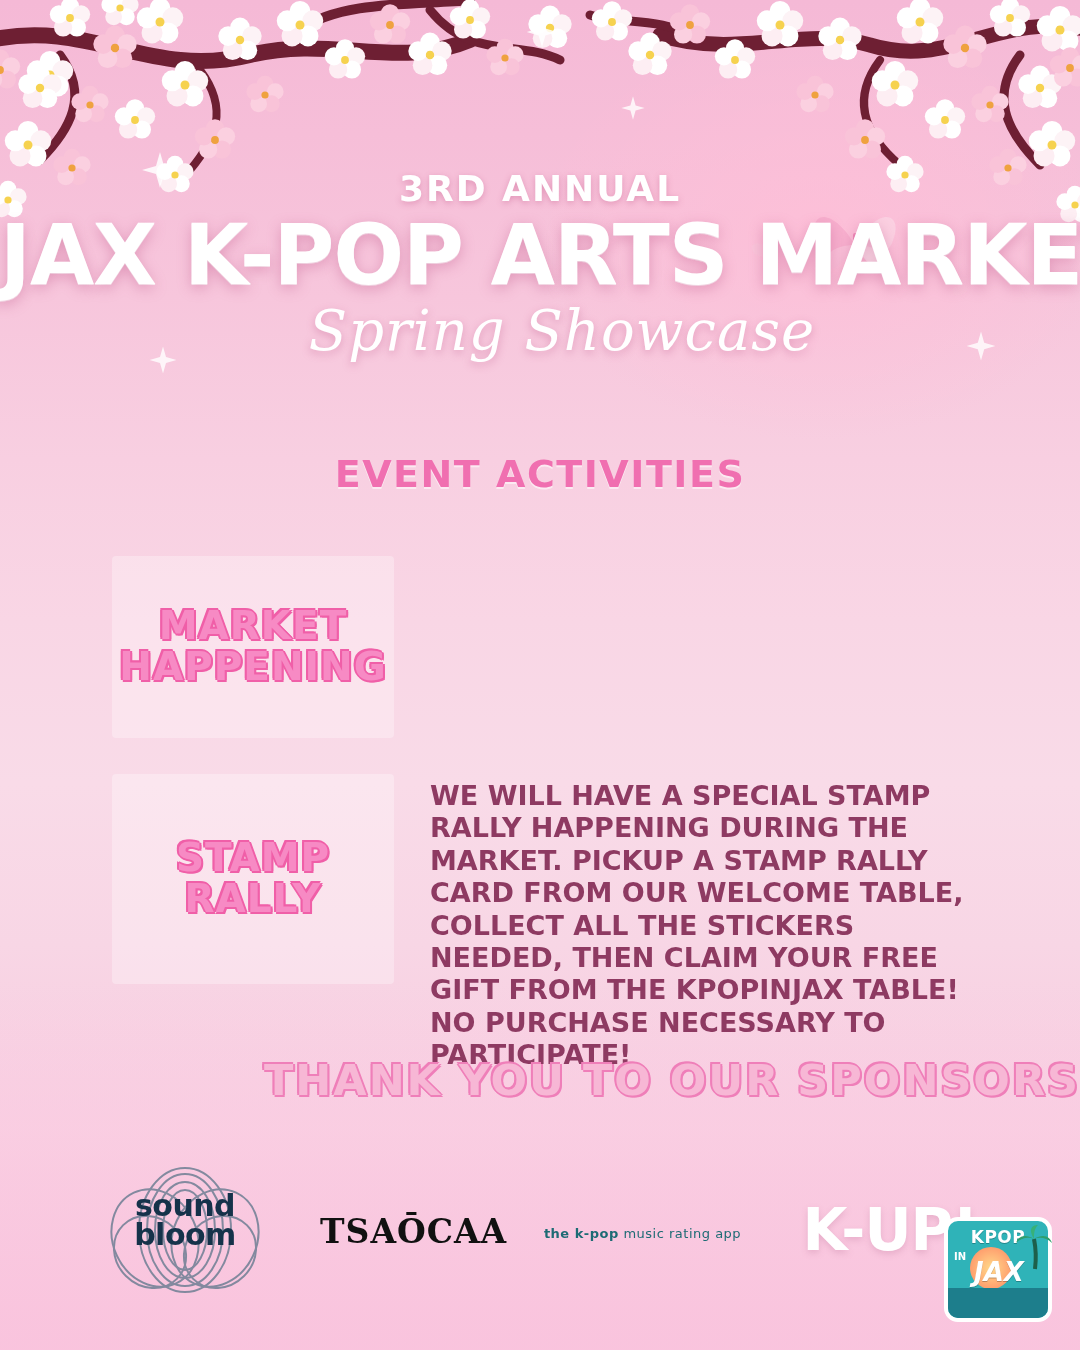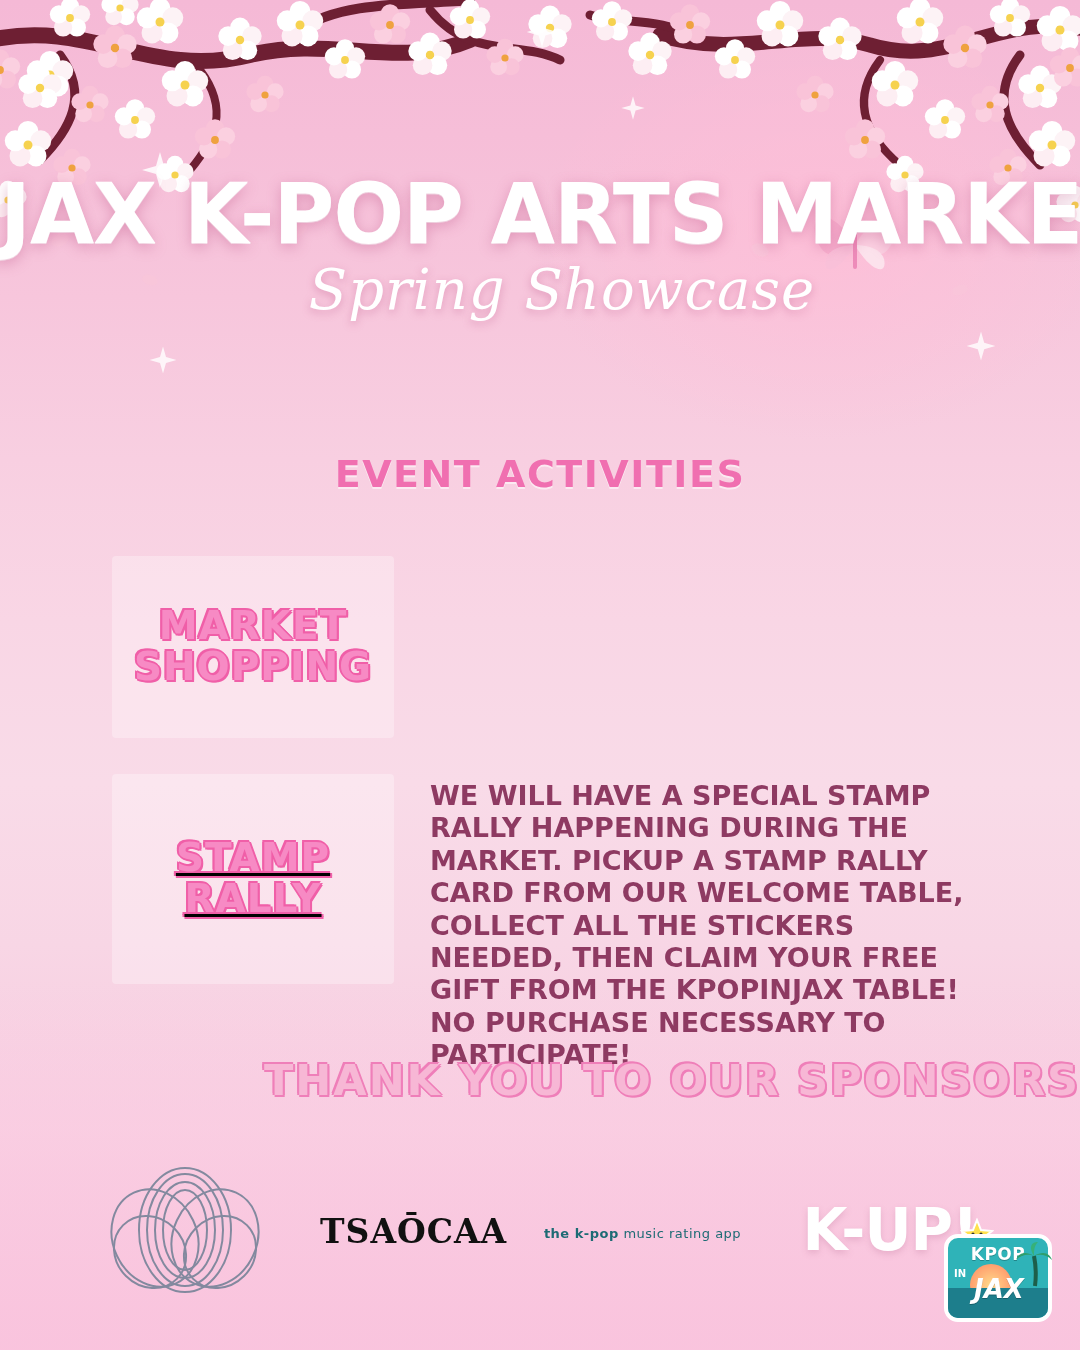--- a/index.html
+++ b/index.html
@@ -135,21 +135,21 @@
     width: 282px;
     min-height: 182px;
     background: rgba(255,255,255,0.30);
     border-radius: 4px;
     display: flex;
     align-items: center;
     justify-content: center;
     flex-shrink: 0;
     padding: 10px;
   }
-  .activity .badge-2 { min-height: 210px; text-decoration: underline; }
+  .activity .badge-2 { min-height: 210px; }
   .activity-badge-text {
     font-family: "DejaVu Sans", sans-serif;
     font-weight: bold;
     font-size: 39px;
     line-height: 1.05;
     text-align: center;
     color: #f78ac4;
     letter-spacing: 1px;
     text-shadow:
       2px 0 0 #f05fa8,
@@ -262,21 +262,21 @@
     letter-spacing: -1px;
     text-shadow: 0 3px 6px rgba(180,100,140,0.25);
   }
 
   
   .kpopinjax {
     position: absolute;
     right: 28px;
     bottom: 28px;
     width: 108px;
-    height: 88px;
+    height: 105px;
     z-index: 7;
   }
   .kpopinjax .bg {
     position: absolute; inset: 0;
     background: #2fb3b8;
     border: 4px solid #ffffff;
     border-radius: 14px;
     overflow: hidden;
   }
   .kpopinjax .sun {
@@ -429,32 +429,33 @@
     <path d="M20 2 L24 16 L38 20 L24 24 L20 38 L16 24 L2 20 L16 16 Z" fill="#ffffff" opacity="0.85"></path>
   </svg>
   <svg class="sparkle" style="top:95px; left:620px;" width="26" height="26" viewBox="0 0 40 40">
     <path d="M20 2 L24 16 L38 20 L24 24 L20 38 L16 24 L2 20 L16 16 Z" fill="#ffffff" opacity="0.8"></path>
   </svg>
   <svg class="sparkle" style="top:330px; left:965px;" width="32" height="32" viewBox="0 0 40 40">
     <path d="M20 2 L24 16 L38 20 L24 24 L20 38 L16 24 L2 20 L16 16 Z" fill="#ffffff" opacity="0.8"></path>
   </svg>
 
   <div class="header">
+    <div class="annual">3RD ANNUAL</div>
     <div class="main-title">JAX K-POP ARTS MARKET</div>
     <div class="subtitle">Spring Showcase</div>
   </div>
 
   <div class="section-heading">EVENT ACTIVITIES</div>
 
   <div class="activities">
 
     <div class="activity">
       <div class="activity-badge">
         <div class="activity-badge-text">MARKET
-SHOPPING</div>
+HAPPENING</div>
       </div>
     </div>
 
     <div class="activity">
       <div class="activity-badge badge-2">
         <div class="activity-badge-text">STAMP
 RALLY</div>
       </div>
       <div class="activity-desc">WE WILL HAVE A SPECIAL STAMP RALLY HAPPENING DURING THE MARKET. PICKUP A STAMP RALLY CARD FROM OUR WELCOME TABLE, COLLECT ALL THE STICKERS NEEDED, THEN CLAIM YOUR FREE GIFT FROM THE KPOPINJAX TABLE! NO PURCHASE NECESSARY TO PARTICIPATE!</div>
     </div>
@@ -472,20 +473,24 @@
             <ellipse cx="95" cy="70" rx="46" ry="62"></ellipse>
             <ellipse cx="95" cy="70" rx="38" ry="56"></ellipse>
             <ellipse cx="95" cy="70" rx="30" ry="48"></ellipse>
             <ellipse cx="95" cy="70" rx="22" ry="40"></ellipse>
             <ellipse cx="65" cy="78" rx="42" ry="50" transform="rotate(-25 65 78)"></ellipse>
             <ellipse cx="125" cy="78" rx="42" ry="50" transform="rotate(25 125 78)"></ellipse>
             <ellipse cx="60" cy="92" rx="34" ry="38" transform="rotate(-45 60 92)"></ellipse>
             <ellipse cx="130" cy="92" rx="34" ry="38" transform="rotate(45 130 92)"></ellipse>
           </g>
         </svg>
+        <div class="txt">
+          <span>sound</span><br>
+          <span>bloom</span>
+        </div>
       </div>
     </div>
 
     <div class="sponsor">
       <div class="tsaocaa">
         <div class="en">TSAŌCAA</div>
       </div>
     </div>
 
     <div class="sponsor">

